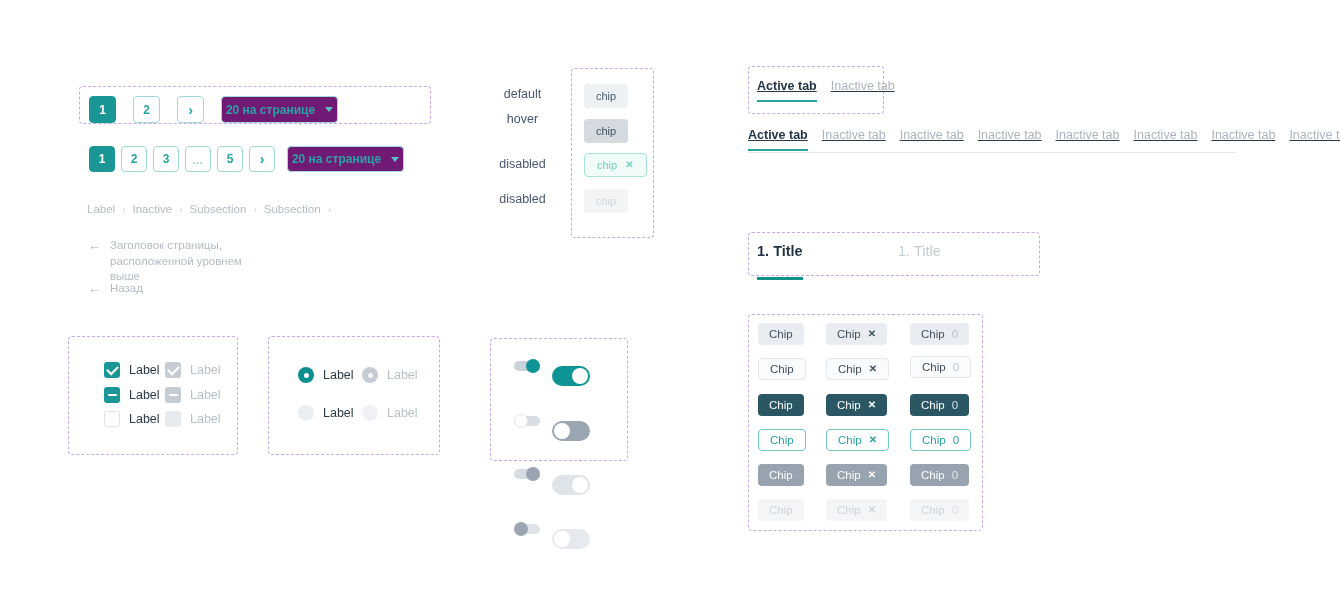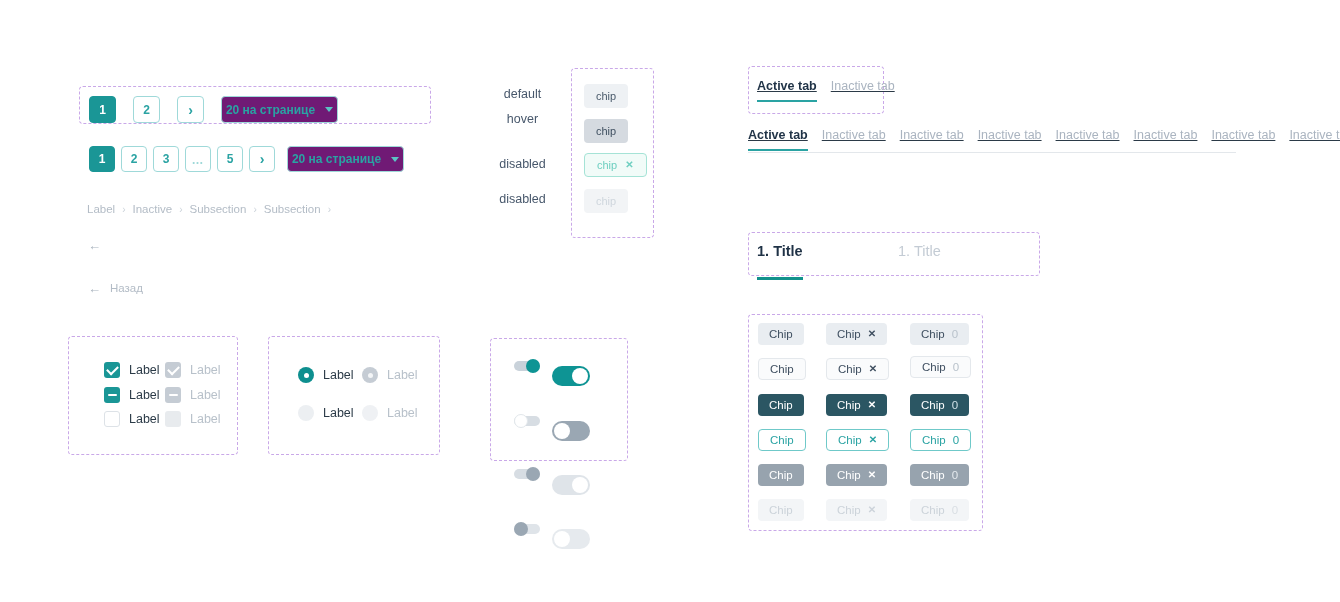--- a/index.html
+++ b/index.html
@@ -294,20 +294,21 @@
   <span class="crumb">Inactive</span>
   <span class="sep">›</span>
   <span class="crumb">Subsection</span>
   <span class="sep">›</span>
   <span class="crumb">Subsection</span>
   <span class="sep">›</span>
 </div>
 
 <div class="abs backlink" style="left:88px; top:238px; width:185px;">
   <span class="arrow-left">←</span>
+  <span>Заголовок страницы, расположенной уровнем выше</span>
 </div>
 
 <div class="abs backlink" style="left:88px; top:281px;">
   <span class="arrow-left">←</span>
   <span>Назад</span>
 </div>
 
 <div class="abs dashed" style="left:571px; top:68px; width:83px; height:170px;"></div>
 
 <div class="abs state-label" style="left:485px; top:87px; width:75px;">default</div>

